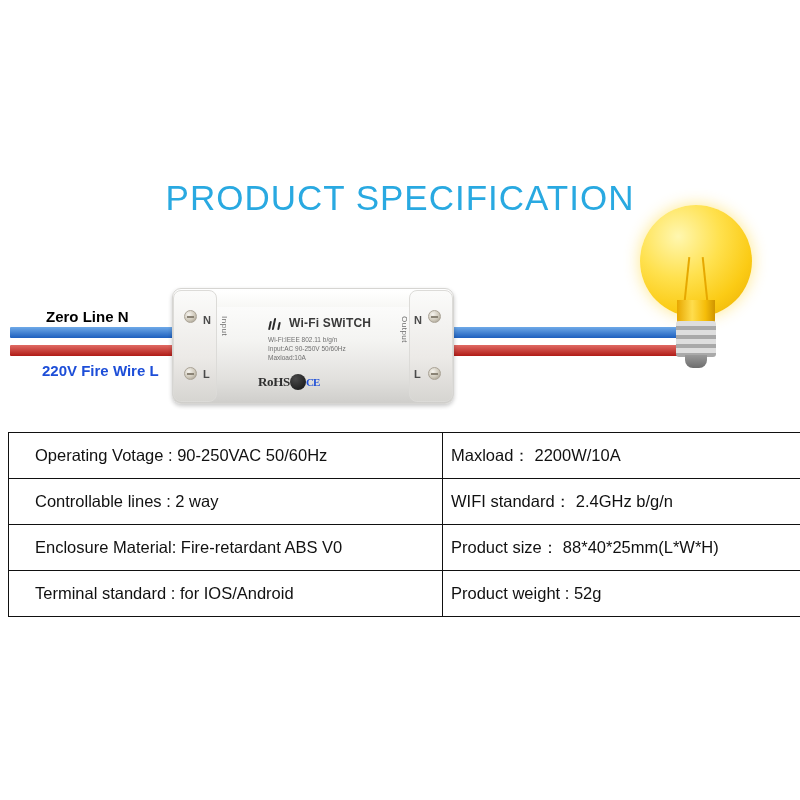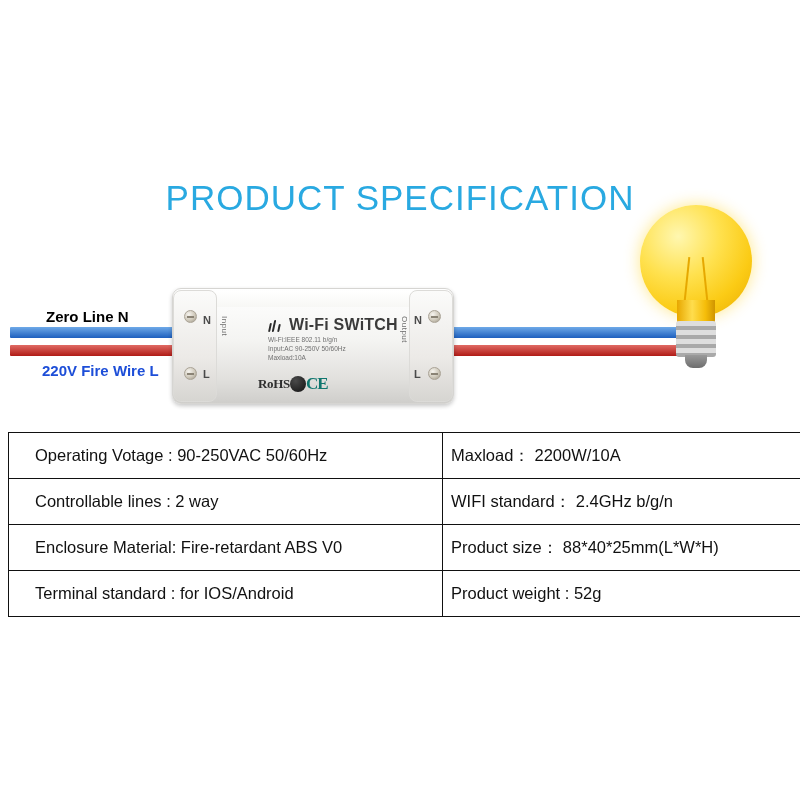--- a/index.html
+++ b/index.html
@@ -155,21 +155,21 @@
   .wifi-mark span {
     position: absolute;
     display: block;
     background: #2b2b2b;
     border-radius: 1px;
   }
   .wifi-mark span:nth-child(1){ left:1px;  top:4px;  width:2px; height:9px; transform: skewX(-12deg); }
   .wifi-mark span:nth-child(2){ left:5px;  top:1px;  width:2px; height:12px; transform: skewX(-12deg);}
   .wifi-mark span:nth-child(3){ left:10px; top:5px;  width:2px; height:8px; transform: skewX(-12deg);}
   .brand-text {
-    font-size: 16px;
+    font-size: 12px;
     font-weight: bold;
     color: #3a3a3a;
     font-family: "Liberation Sans", sans-serif;
     letter-spacing: 0.2px;
   }
   .spec-lines {
     position: absolute;
     left: 96px;
     top: 47px;
     font-size: 6.5px;
@@ -191,23 +191,23 @@
     color: #2f2f2f;
     font-family: "Liberation Serif", serif;
     letter-spacing: -0.3px;
   }
   .btn-round {
     width: 16px; height: 16px;
     border-radius: 50%;
     background: radial-gradient(circle at 35% 30%, #4a4a4a, #111);
   }
   .ce-mark {
-    font-size: 17px;
-    font-weight: bold;
-    color: #0f766e;
+    font-size: 11px;
+    font-weight: bold;
+    color: #1d4ed8;
     font-family: "Liberation Serif", serif;
     letter-spacing: -1px;
   }
 
   
   .bulb {
     position: absolute;
     left: 630px;
     top: 205px;
     width: 130px;

